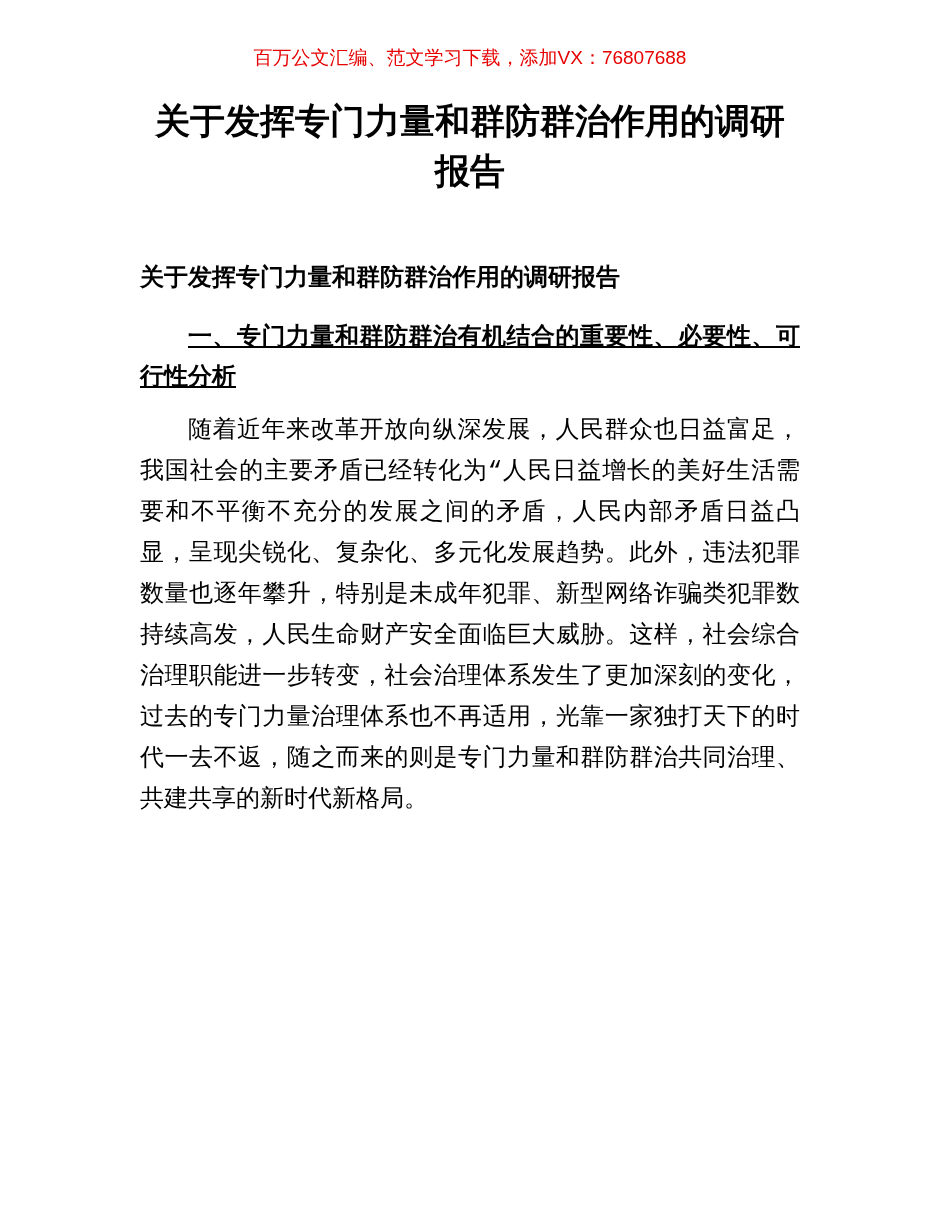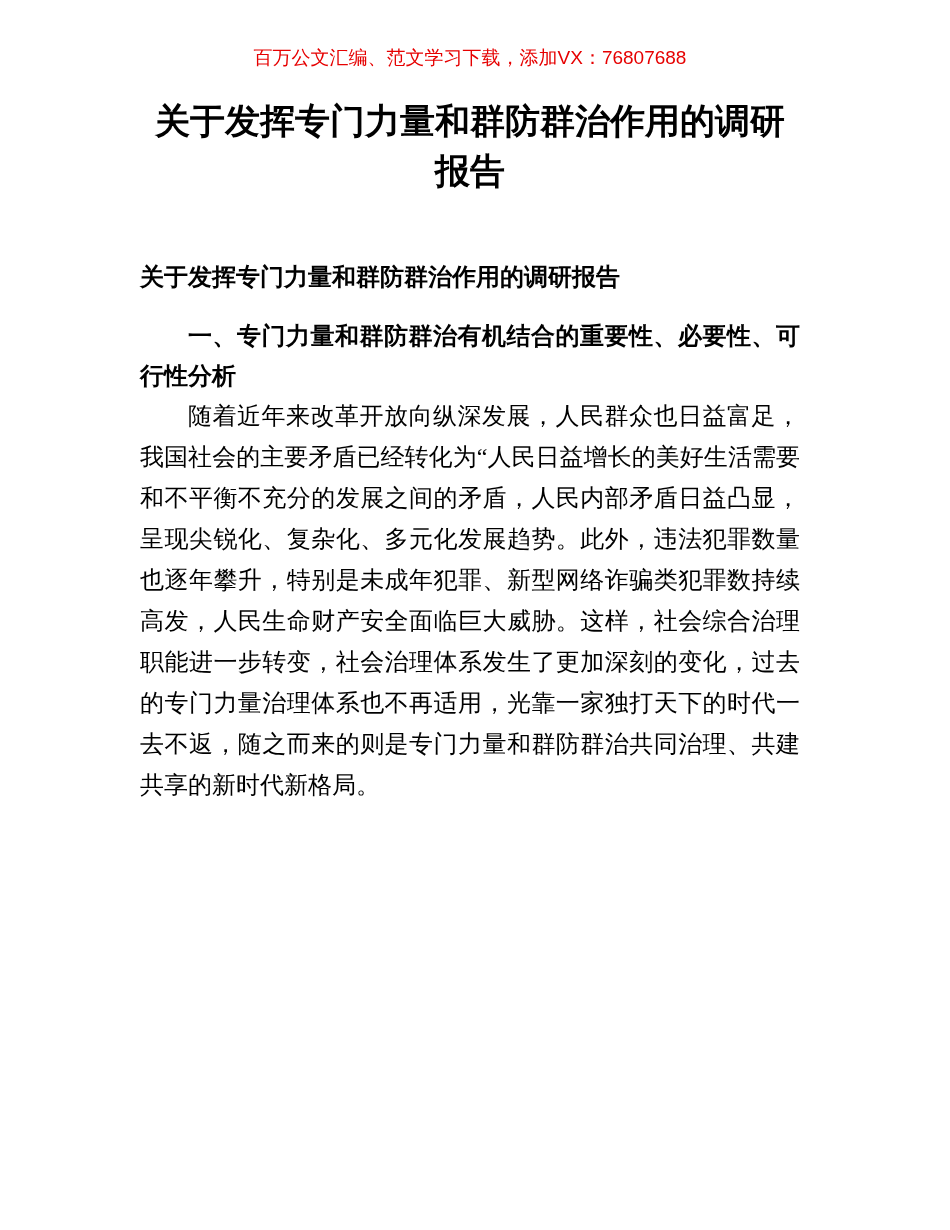--- a/index.html
+++ b/index.html
@@ -49,29 +49,31 @@
   }
   .section-heading {
     font-family: "Liberation Sans", "DejaVu Sans", sans-serif;
     font-size: 24px;
     font-weight: bold;
     line-height: 40px;
     color: #000000;
     text-indent: 2em;
     text-align: justify;
     margin: 22px 0 0 0;
+    text-decoration: underline;
   }
   .para {
     font-size: 24px;
     line-height: 41px;
     color: #000000;
     text-indent: 2em;
     text-align: justify;
-    margin: 0 0 0 0;
+    margin: 14px 0 0 0;
     word-break: break-all;
+    font-family: Liberation Mono, monospace;
   }
 </style>
 </head>
 <body>
 
 <div class="page">
 
   <div class="notice">百万公文汇编、范文学习下载，添加VX：76807688</div>
 
   <h1 class="doc-title">关于发挥专门力量和群防群治作用的调研报告</h1>

